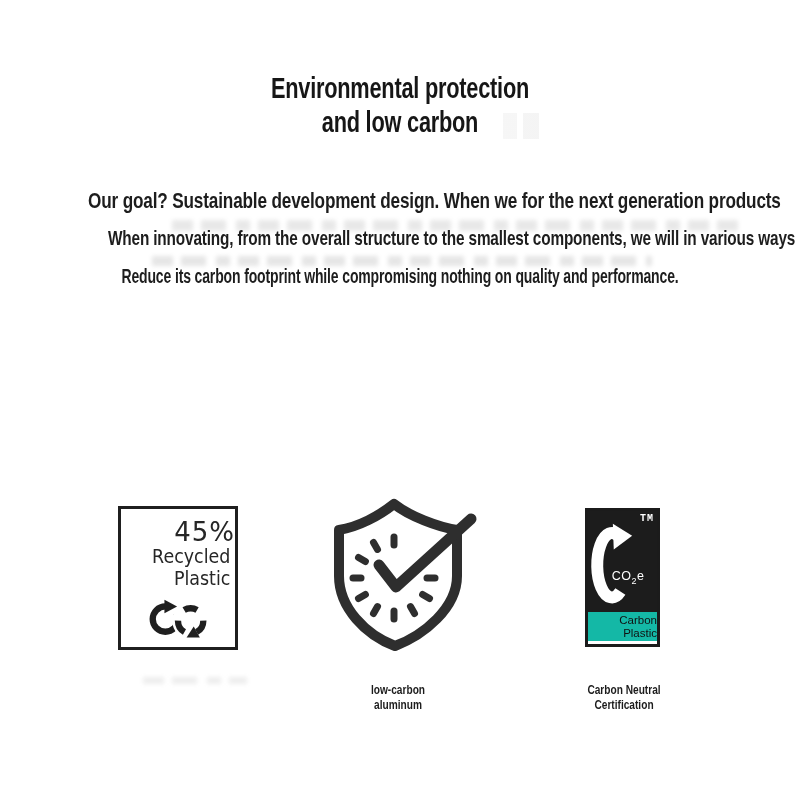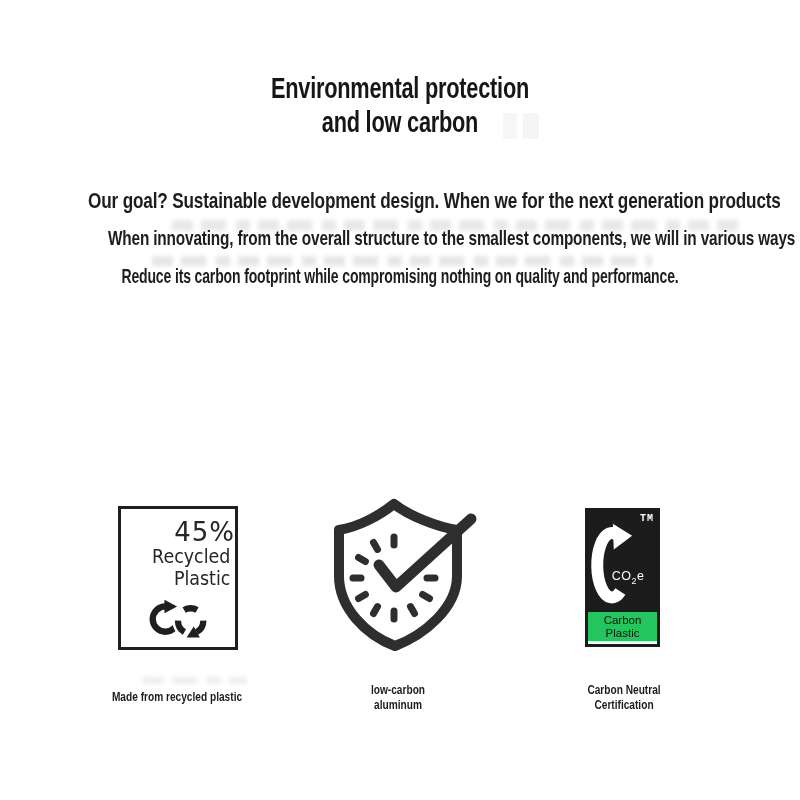--- a/index.html
+++ b/index.html
@@ -53,21 +53,21 @@
   .cb-tm{
     position:absolute;top:4px;right:3px;color:#ffffff;
     font-size:10px;font-weight:bold;letter-spacing:1px;line-height:8px;font-family:Liberation Mono, monospace;
   }
   .cb-co2e{
     position:absolute;left:18px;top:46px;width:44px;text-align:center;
     color:#ffffff;font-size:12.5px;letter-spacing:.5px;line-height:14px;margin-top:12px;
   }
   .cb-co2e sub{font-size:9px;line-height:0;}
   .cb-white{
-    width:100%;height:29px;background:#22c55e;text-align:center;
+    width:100%;height:29px;background:#14b8a6;text-align:right;
     color:#111;font-size:11.5px;line-height:13px;padding-top:2px;box-sizing:border-box;
   }
   
   .caption{
     position:absolute;width:200px;text-align:center;font-weight:bold;
     font-size:13px;line-height:15px;color:#1c1c1c;
   }
   .caption div{transform:scaleX(0.78);transform-origin:50% 50%;white-space:nowrap;}
   .cap-1{left:77px;top:689px;}
   .cap-2{left:298px;top:682px;}
@@ -133,23 +133,20 @@
       </svg>
       <span class="cb-co2e"><span>CO</span><sub>2</sub><span>e</span></span>
     </div>
     <div class="cb-white">
       <div>Carbon</div>
       <div>Plastic</div>
     </div>
   </div>
 
   <div class="ghost ghost-words ghost-cap"></div>
-  <div class="caption cap-1">
-    <div>Made from recycled plastic</div>
-  </div>
   <div class="caption cap-3">
     <div>Carbon Neutral</div>
     <div>Certification</div>
   </div>
   <div class="caption cap-2">
     <div>low-carbon</div>
     <div>aluminum</div>
   </div>
 
 </div>

